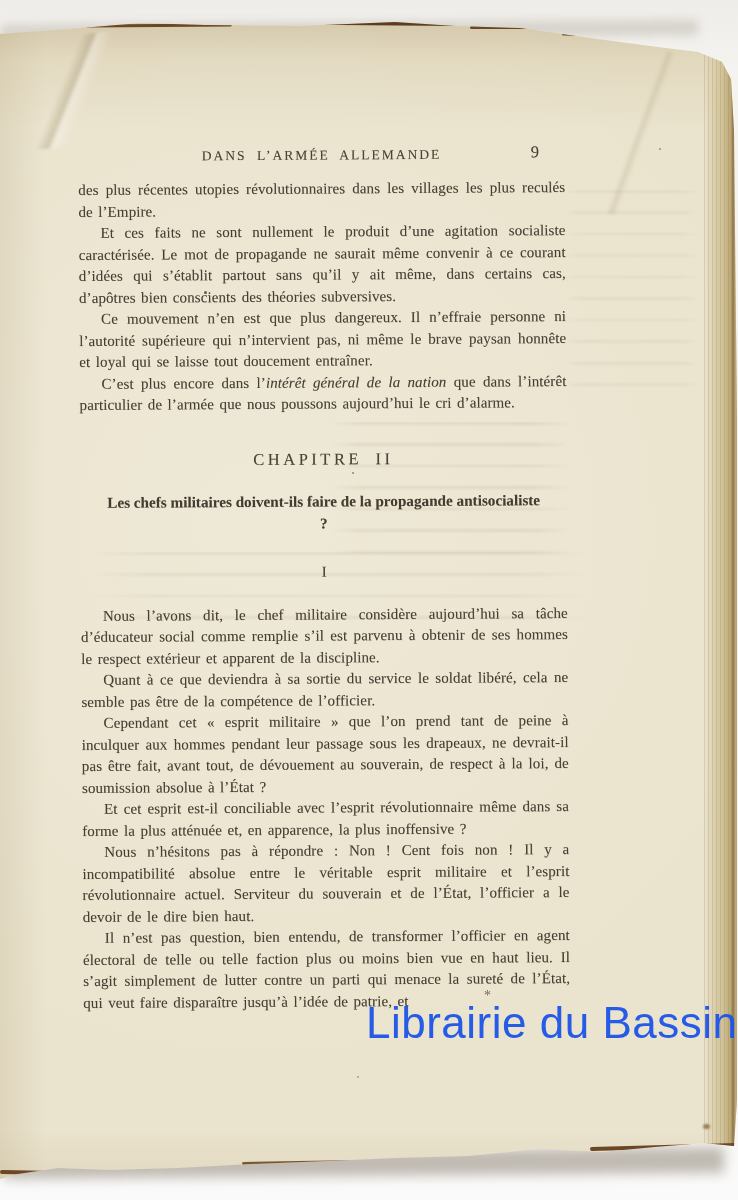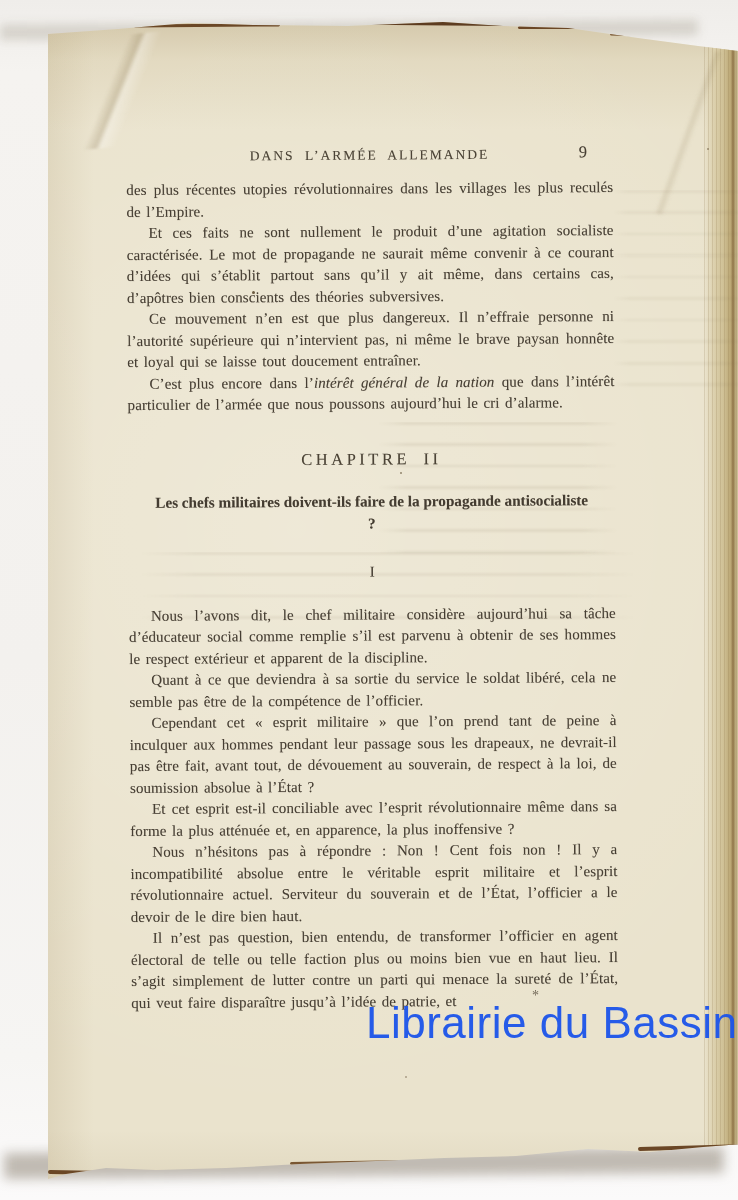--- a/index.html
+++ b/index.html
@@ -28,21 +28,20 @@
       455px 26px,520px 28px,590px 38px,650px 46px,698px 52px,722px 62px,731px 79px,
       734px 130px,737px 420px,737px 1100px,734px 1146px,704px 1143px,655px 1147px,
       602px 1152px,540px 1149px,468px 1156px,396px 1158px,328px 1161px,252px 1164px,
       178px 1168px,108px 1170px,58px 1168px,18px 1174px,0px 1179px);
     background:
       radial-gradient(130% 80% at 36% 44%,rgba(255,255,255,.20) 0%,rgba(255,255,255,0) 62%),
       linear-gradient(180deg,rgba(170,148,104,.35) 22px,rgba(196,180,140,.22) 60px,rgba(0,0,0,0) 130px),
       linear-gradient(90deg,rgba(160,138,95,.16) 0px,rgba(160,138,95,0) 46px),
       linear-gradient(0deg,rgba(150,126,82,.14) 0px,rgba(0,0,0,0) 70px),
       #eae3cd;
-    margin-left: 48px;
   }
   
   .fore-edge{
     position:absolute;right:0;top:46px;width:34px;height:1108px;
     background:
       repeating-linear-gradient(90deg,rgba(128,102,58,.18) 0 1px,rgba(0,0,0,0) 1px 4px),
       linear-gradient(90deg,rgba(216,201,164,0) 0%,#dbcfab 32%,#cfc095 58%,#bca876 78%,#94794d 86%,#b7a678 92%,#d2c39d 100%);
   }
   
   .tear{position:absolute;background:#5d3c20;border-radius:2px;}

